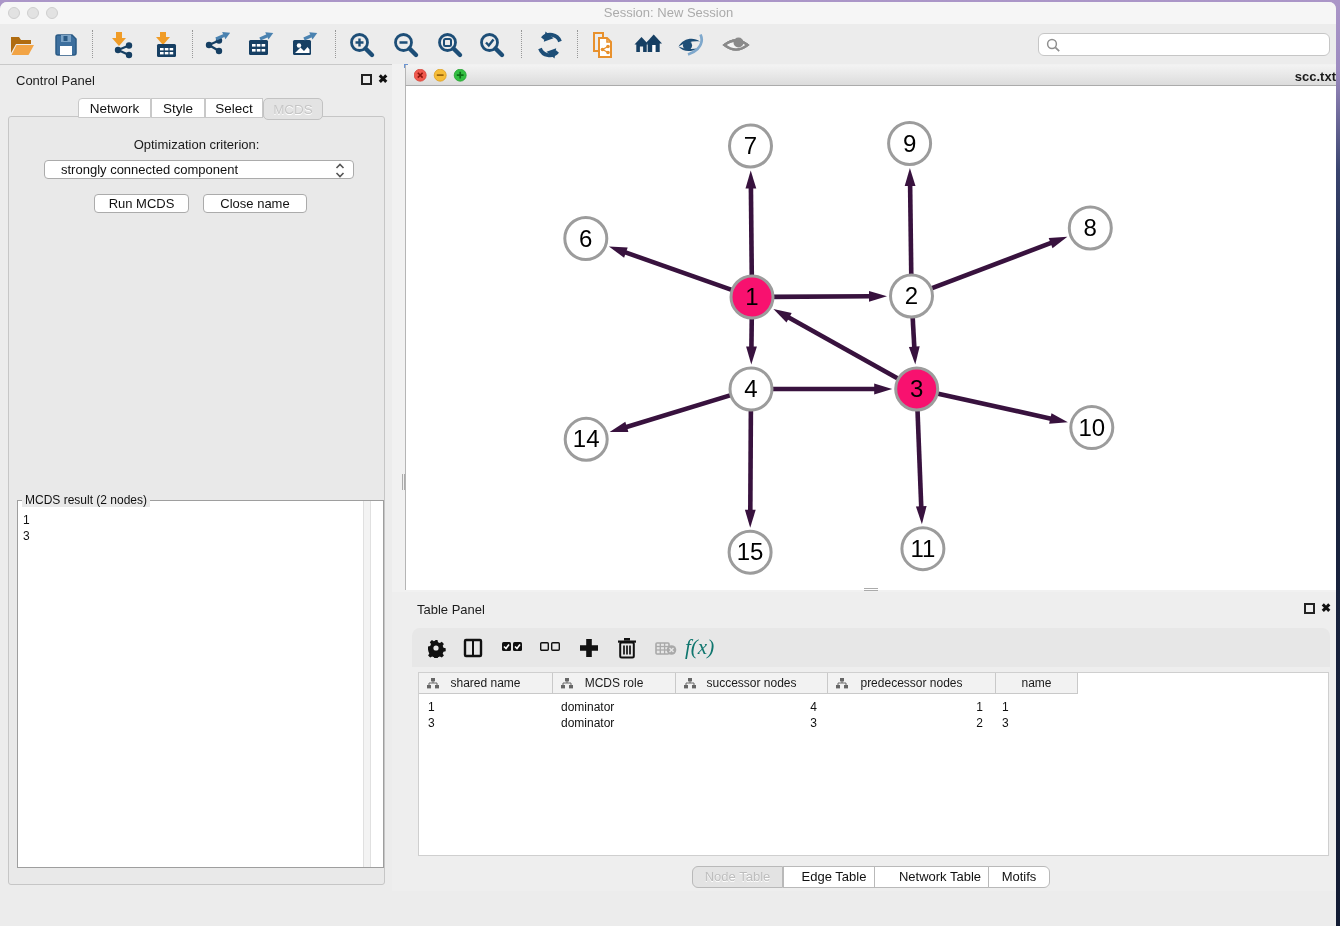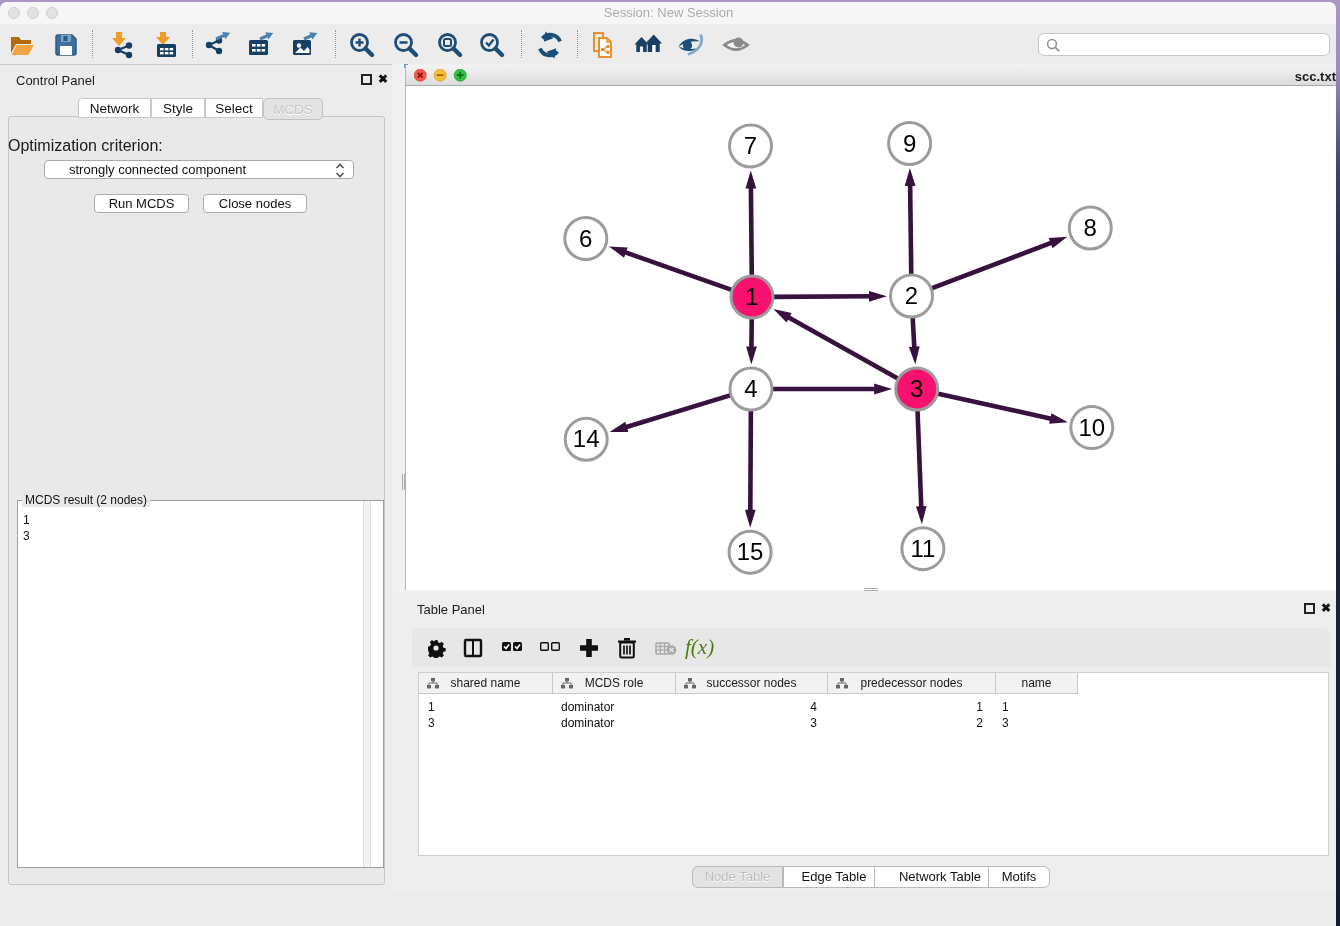--- a/index.html
+++ b/index.html
@@ -19,23 +19,23 @@
 #search{left:1038px;top:9px;width:292px;height:23px;background:#fff;border:1px solid #c6c6c6;border-radius:6px}
 
 #cpanel{left:0;top:63px;width:392px;height:826px;background:#ececec}
 .pheader{font-size:13px;color:#1c1c1c}
 .squareicon{width:11px;height:11px;border:2px solid #222}
 .xicon{font-size:12px;color:#111;font-weight:bold}
 #cpcontent{left:8px;top:51px;width:377px;height:769px;background:#e9e9e9;border:1px solid #c6c6c6;border-radius:3px}
 .tab{top:33px;height:20px;background:#fff;border:1px solid #c8c8c8;font-size:13.5px;color:#111;text-align:center;line-height:19px}
 #tabmcds{top:33px;height:22px;left:263px;width:60px;background:#e3e3e3;border:1px solid #c2c2c2;border-radius:5px;
 color:#c6c6c6;text-shadow:0 1px 0 #fff;font-size:13.5px;text-align:center;line-height:21px}
-#optlabel{left:8px;top:72px;width:377px;font-size:16px;color:#1a1a1a}
+#optlabel{left:8px;top:72px;width:377px;text-align:center;font-size:13px;color:#1a1a1a}
 #dropdown{left:44px;top:95px;width:310px;height:19px;background:#fff;border:1px solid #ababab;border-radius:4px;
-font-size:13px;color:#111;line-height:17px;padding-left:24px}
+font-size:13px;color:#111;line-height:17px;padding-left:16px}
 .btn{top:129px;height:19px;background:#fff;border:1px solid #ababab;border-radius:4px;font-size:13px;color:#111;
 text-align:center;line-height:17px}
 #mcdsbox{left:17px;top:435px;width:367px;height:368px;background:#fff;border:1px solid #9e9e9e}
 #mcdstitle{left:22px;top:428px;background:#e9e9e9;padding:0 3px;font-size:12px;color:#111}
 #mcdsvals{left:23px;top:447px;font-size:12px;color:#111;line-height:16px}
 #mcdssb{left:363px;top:436px;width:8px;height:366px;background:#f3f3f3;border-left:1px solid #e0e0e0;border-right:1px solid #e0e0e0}
 
 #deskpane{left:392px;top:62px;width:945px;height:530px;background:#f1f1f1}
 #netframe{left:405px;top:63px;width:931px;height:525px;background:#fff}
 #nettitle{left:0;top:0;width:931px;height:21px;background:linear-gradient(180deg,#f3f3f3 0%,#e9e9e9 45%,#dcdcdc 100%);
@@ -230,21 +230,21 @@
   <div class="abs tab" style="left:151px;width:54px">Style</div>
   <div class="abs tab" style="left:205px;width:58px">Select</div>
   <div class="abs" id="tabmcds">MCDS</div>
   <div class="abs" id="optlabel">Optimization criterion:</div>
   <div class="abs" id="dropdown">strongly connected component
     <svg class="abs" style="right:8px;top:2px" width="10" height="15" viewBox="0 0 10 15">
       <path d="M1.5 5 L5 1.5 L8.5 5 M1.5 10 L5 13.5 L8.5 10" fill="none" stroke="#555" stroke-width="1.6"></path>
         </svg>
   </div>
   <div class="abs btn" style="left:94px;width:95px">Run MCDS</div>
-  <div class="abs btn" style="left:203px;width:104px">Close nodes</div>
+  <div class="abs btn" style="left:203px;width:104px">Close name</div>
   <div class="abs" id="mcdsbox"></div>
   <div class="abs" id="mcdssb"></div>
   <div class="abs" id="mcdstitle">MCDS result (2 nodes)</div>
   <div class="abs" id="mcdsvals">1<br>3</div>
 </div>
 
 <div class="abs" id="deskpane"></div>
 <div class="abs" id="netframe">
   <svg class="abs" style="left:-1px;top:-1px" width="4" height="4" viewBox="0 0 4 4">
         <path d="M0 4 L0 0 L4 0 L4 1.2 L1.2 1.2 L1.2 4 Z" fill="#6c95d2"></path>
@@ -364,21 +364,21 @@
     <rect x="1" y="2" width="13" height="11" rx="1" fill="none" stroke="#a9a9a9" stroke-width="1.6"></rect>
     <g stroke="#a9a9a9" stroke-width="1.3">
           <line x1="1" y1="5.5" x2="14" y2="5.5"></line>
           <line x1="1" y1="9" x2="14" y2="9"></line>
           <line x1="5.3" y1="2" x2="5.3" y2="13"></line>
           <line x1="9.6" y1="2" x2="9.6" y2="13"></line>
         </g>
     <circle cx="16.5" cy="9" r="4.8" fill="#a9a9a9"></circle>
     <path d="M14.5 7 L18.5 11 M18.5 7 L14.5 11" stroke="#e7e7e7" stroke-width="1.4"></path>
   </svg>
-  <div class="abs" style="left:293px;top:43px;font-family:'Liberation Serif',serif;font-style:italic;font-size:21px;color:#4d7c0f">f(x)</div>
+  <div class="abs" style="left:293px;top:43px;font-family:'Liberation Serif',serif;font-style:italic;font-size:21px;color:#0f766e">f(x)</div>
   <div class="abs" id="ttable">
     <div class="abs hcell" style="left:0;width:134px">shared name</div>
     <div class="abs hcell" style="left:134px;width:123px">MCDS role</div>
     <div class="abs hcell" style="left:257px;width:152px">successor nodes</div>
     <div class="abs hcell" style="left:409px;width:168px">predecessor nodes</div>
     <div class="abs hcell" style="left:577px;width:82px">name</div>
     <svg class="abs hicon" style="left:8px;top:5px" width="12" height="11" viewBox="0 0 12 11">
           <g fill="#666">
             <rect x="4" y="0" width="4" height="3.4"></rect>
             <rect x="0" y="7" width="4" height="3.4"></rect>

